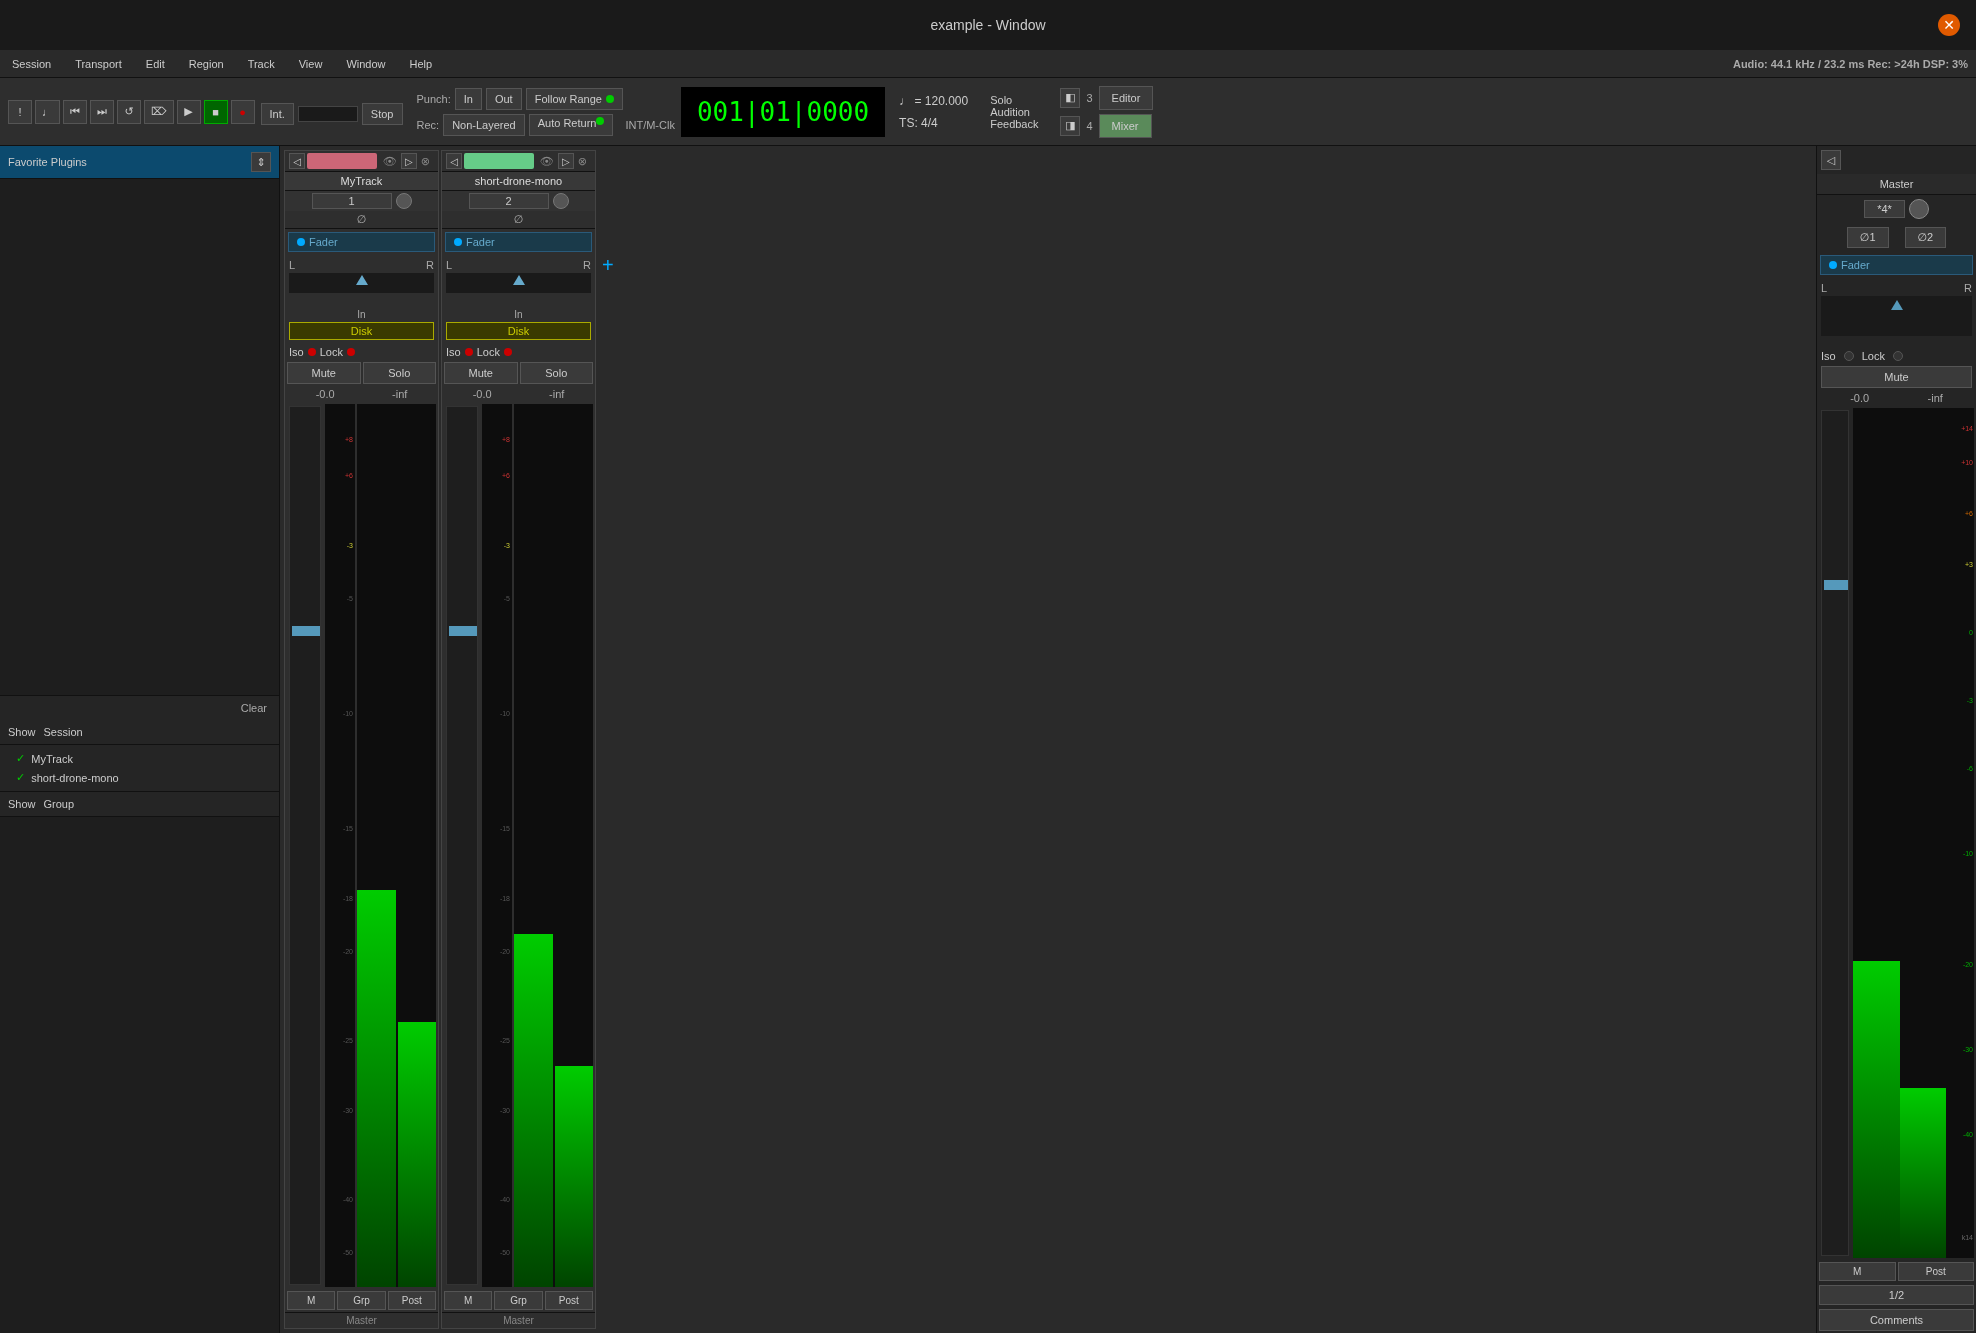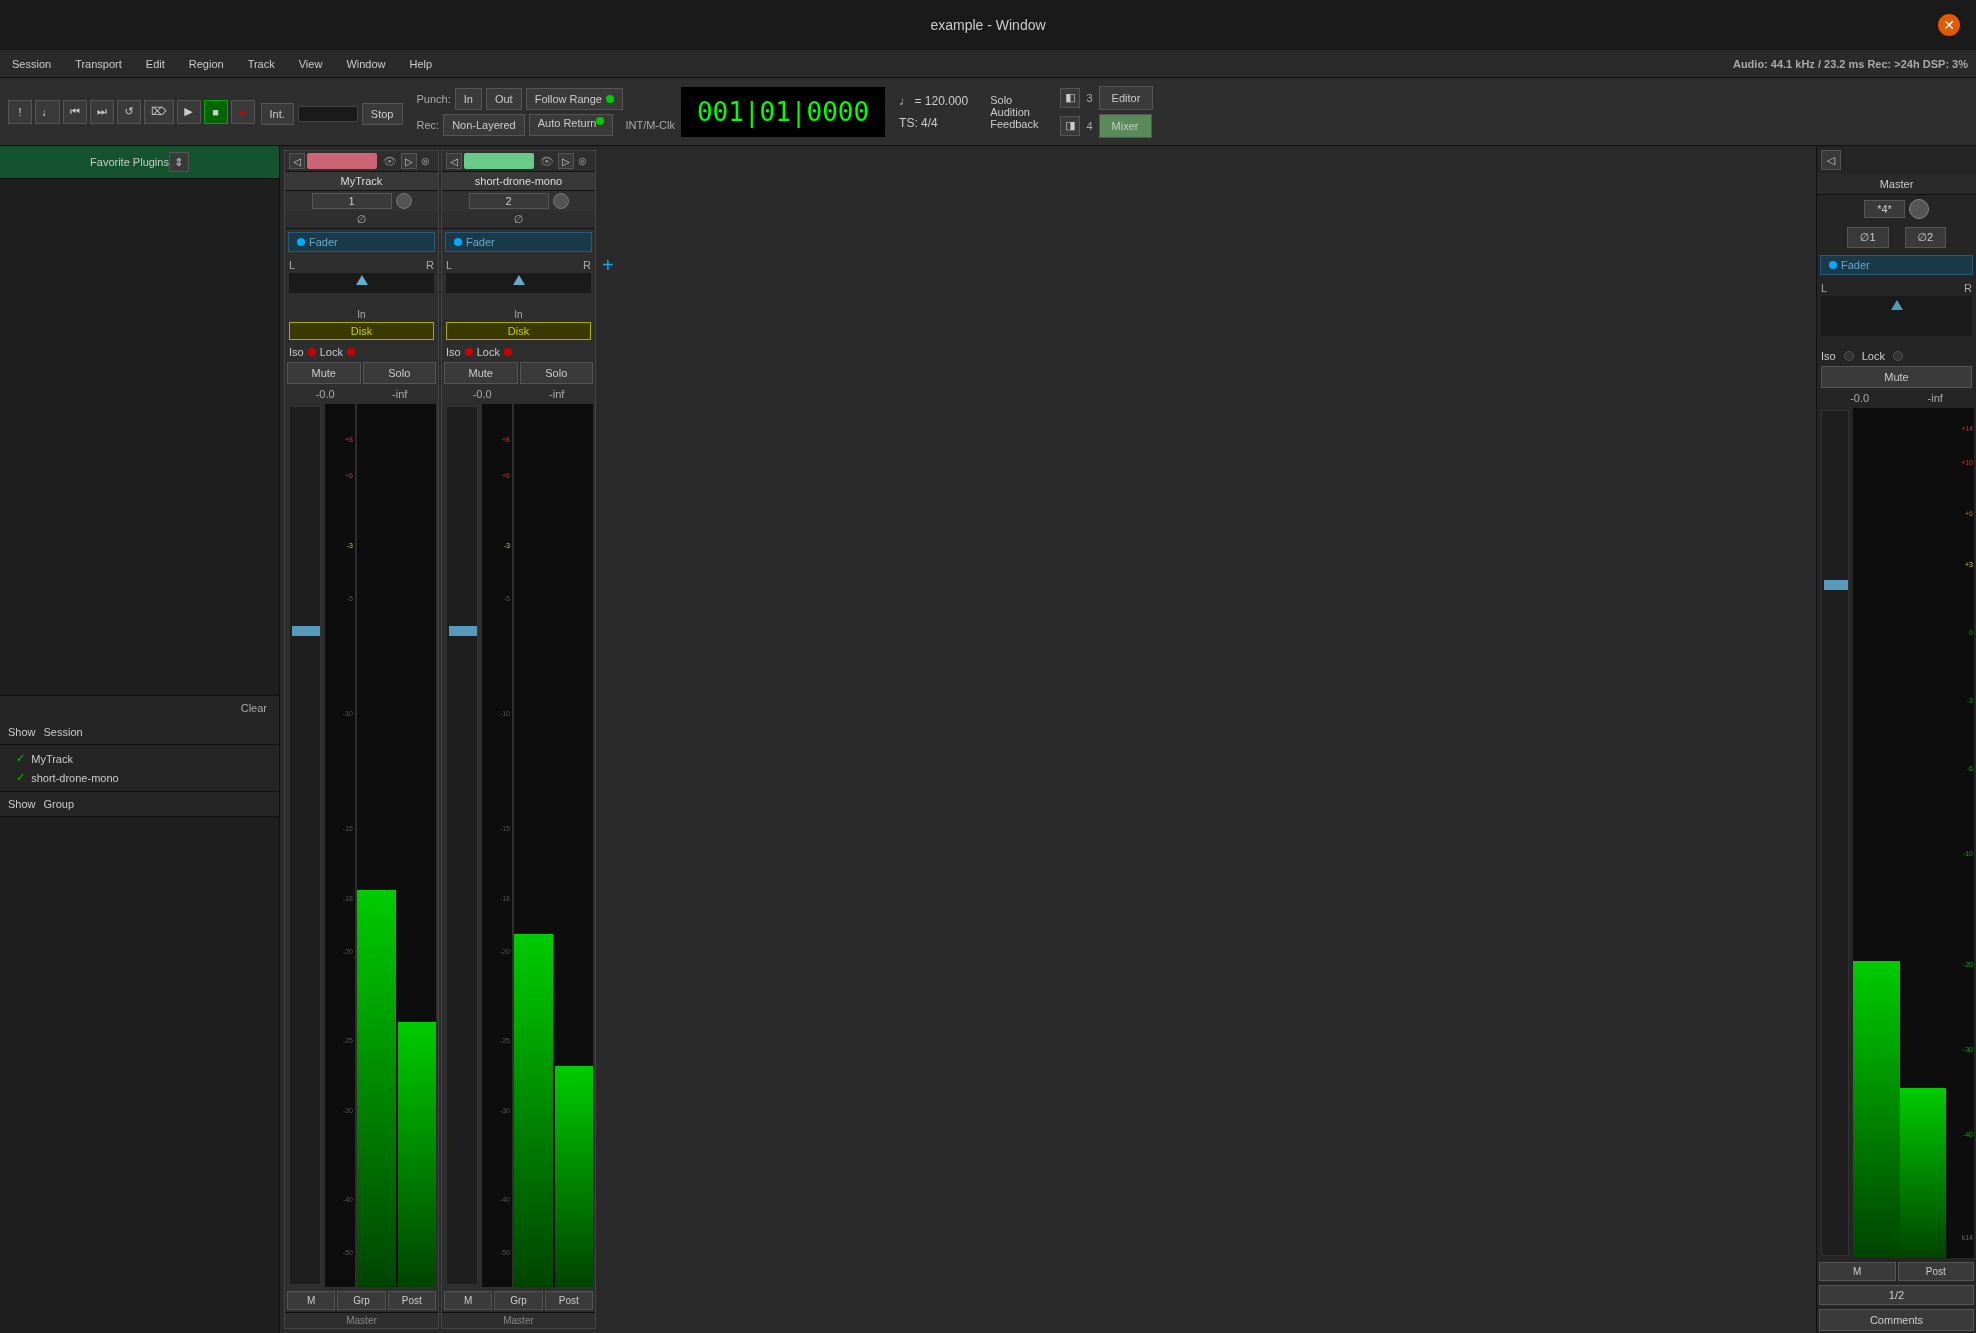--- a/index.html
+++ b/index.html
@@ -118,24 +118,24 @@
 
     
     #left-sidebar {
       width: 280px;
       background: #252525;
       border-right: 1px solid #111;
       display: flex;
       flex-direction: column;
     }
     #plugins-header {
-      background: #14532d;
+      background: #0c4a6e;
       padding: 6px 8px;
       display: flex;
-      justify-content: center;
+      justify-content: space-between;
       align-items: center;
       border-bottom: 1px solid #111;
     }
     #plugins-area {
       flex: 1;
       background: #1e1e1e;
     }
     #plugins-bottom {
       padding: 4px 8px;
       display: flex;

